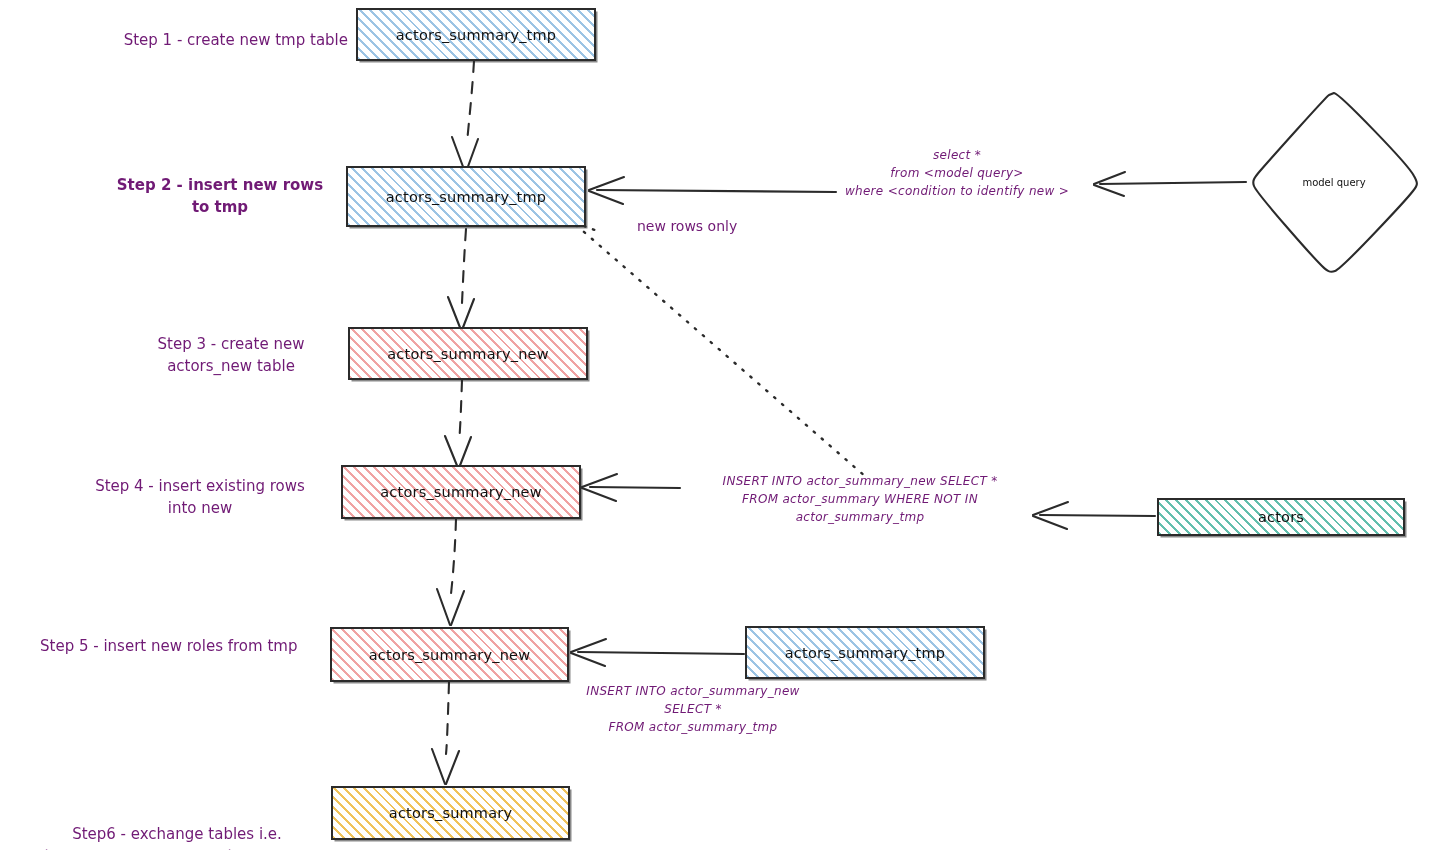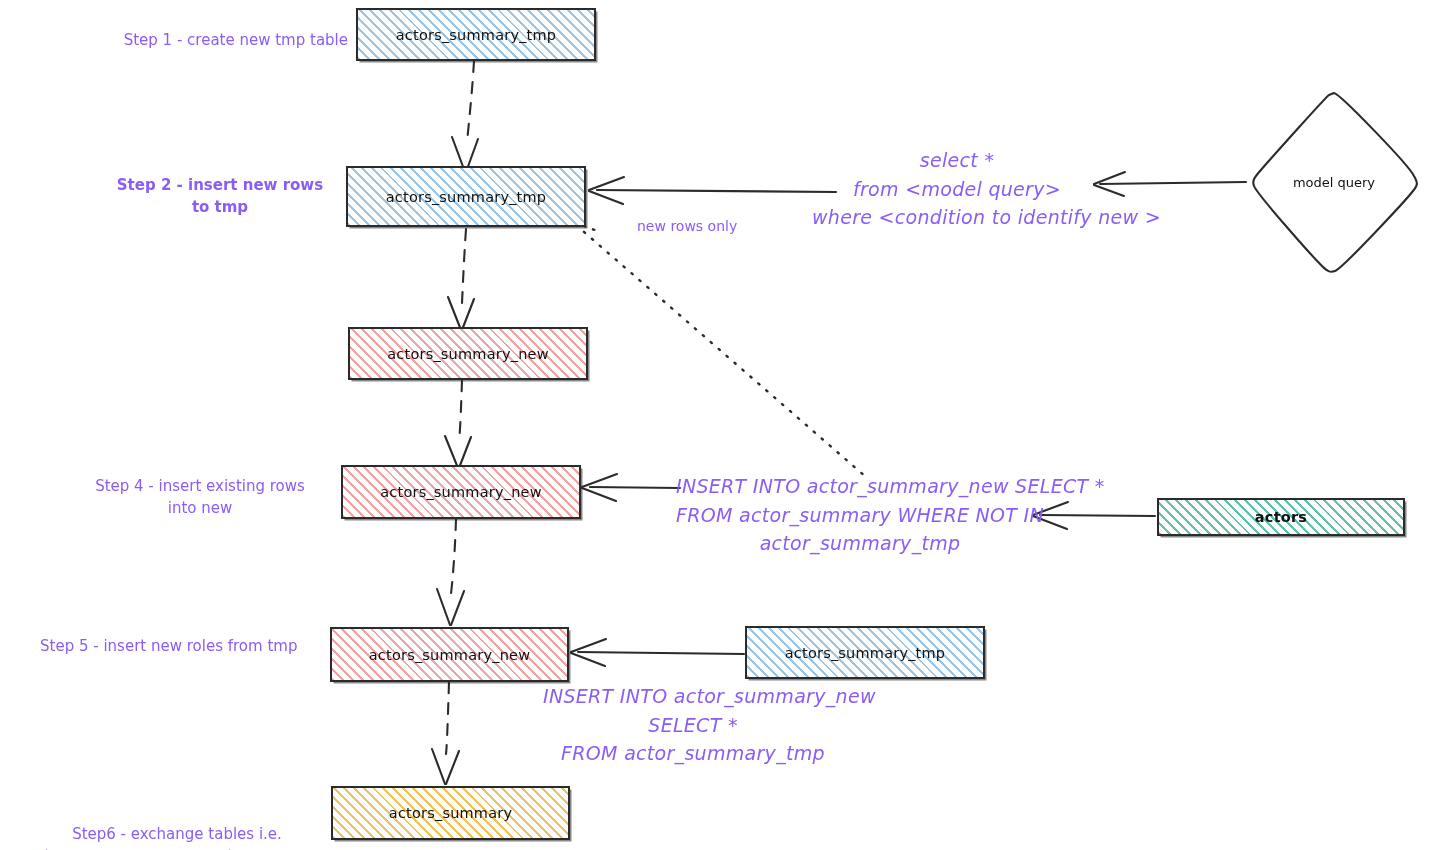--- a/index.html
+++ b/index.html
@@ -18,27 +18,27 @@
     background-image:repeating-linear-gradient(45deg,#9cc4e4 0 2px,rgba(255,255,255,0) 2px 7px);}
   .hatch-red{background-color:#ffffff;
     background-image:repeating-linear-gradient(45deg,#f0a3a3 0 2px,rgba(255,255,255,0) 2px 7px);}
   .hatch-green{background-color:#ffffff;
     background-image:repeating-linear-gradient(45deg,#63bfae 0 2px,rgba(255,255,255,0) 2px 7px);}
   .hatch-yellow{background-color:#ffffff;
     background-image:repeating-linear-gradient(45deg,#f0c35a 0 2px,rgba(255,255,255,0) 2px 7px);justify-content:center;}
 
   .diamond{position:absolute;display:flex;align-items:center;justify-content:center;}
   .diamond .dshape{position:absolute;left:0;top:0;width:100%;height:100%;}
-  .diamond .lbl{position:relative;z-index:2;font-size:13px;color:#111;}
+  .diamond .lbl{position:relative;z-index:2;font-size:10px;color:#111;}
 
-  .txt{position:absolute;color:#8b5cf6;font-size:15px;line-height:1.45;white-space:pre;}
+  .txt{position:absolute;color:#701a75;font-size:15px;line-height:1.45;white-space:pre;}
   .txt.center{text-align:center;}
   .txt.right{text-align:right;}
   .sql{font-family:"DejaVu Sans","Liberation Sans",sans-serif;font-style:italic;
-       letter-spacing:.3px;font-size:19px;line-height:1.5;}
+       letter-spacing:.3px;font-size:12px;line-height:1.5;}
   .small{font-size:14px;}
 </style>
 </head>
 <body>
 
 <div id="stage">
 
   <svg id="wires" viewBox="0 0 1432 850" xmlns="http://www.w3.org/2000/svg">
     <g fill="none" stroke="#2b2b2b" stroke-width="2.1" stroke-linecap="round">
 
@@ -107,20 +107,22 @@
         <path d="M605 666 L571 653"></path>
       </g>
     </g>
   </svg>
 
   <div class="txt right" style="left:60px;top:30px;width:288px;">Step 1 - create new tmp table</div>
 
   <div class="txt center" style="left:100px;top:175px;width:240px;font-weight:bold;">Step 2 - insert new rows
 to tmp</div>
 
+  <div class="txt center" style="left:126px;top:334px;width:210px;">Step 3 - create new
+actors_new table</div>
 
   <div class="txt center" style="left:70px;top:476px;width:260px;">Step 4 - insert existing rows
 into new</div>
 
   <div class="txt" style="left:40px;top:636px;width:300px;">Step 5 - insert new roles from tmp</div>
 
   <div class="txt center" style="left:16px;top:780px;width:322px;margin-top:44px;">Step6 - exchange tables i.e.
 actor_summary_new -&gt; actor_summary</div>
 
   <div class="node hatch-blue" style="left:356px;top:8px;width:240px;height:53px;">
@@ -140,21 +142,21 @@
   </div>
 
   <div class="node hatch-red" style="left:330px;top:627px;width:239px;height:55px;">
     <span class="lbl">actors_summary_new</span>
   </div>
 
   <div class="node hatch-yellow" style="left:331px;top:786px;width:239px;height:54px;">
     <span class="lbl">actors_summary</span>
   </div>
 
-  <div class="node hatch-green" style="left:1157px;top:498px;width:248px;height:38px;font-weight:bold;">
+  <div class="node hatch-green" style="left:1157px;top:498px;width:248px;height:38px;">
     <span class="lbl">actors</span>
   </div>
 
   <div class="node hatch-blue" style="left:745px;top:626px;width:240px;height:53px;">
     <span class="lbl">actors_summary_tmp</span>
   </div>
 
   <div class="diamond" style="left:1248px;top:88px;width:172px;height:188px;">
     <svg class="dshape" viewBox="0 0 172 188">
       <path d="M86 5 C92 6 160 76 166 88 C170 95 170 97 165 103 C158 112 95 180 87 183

